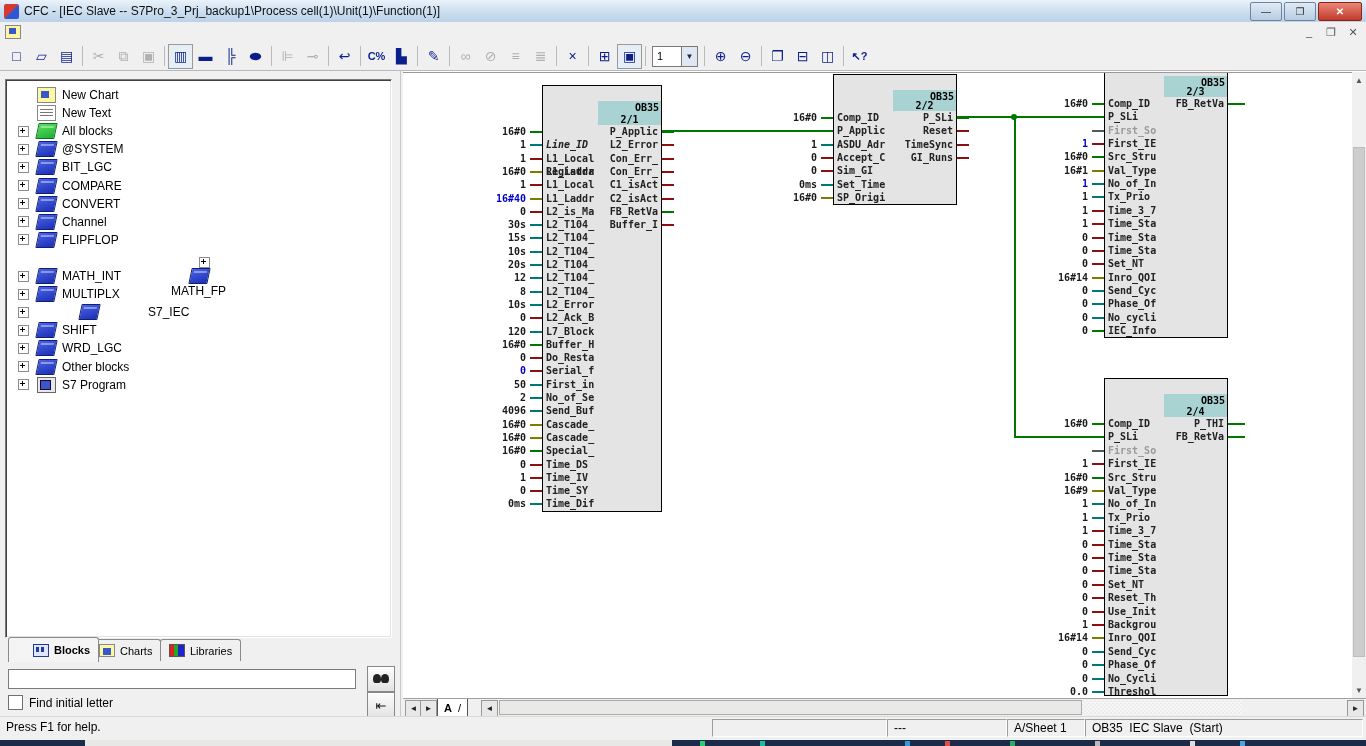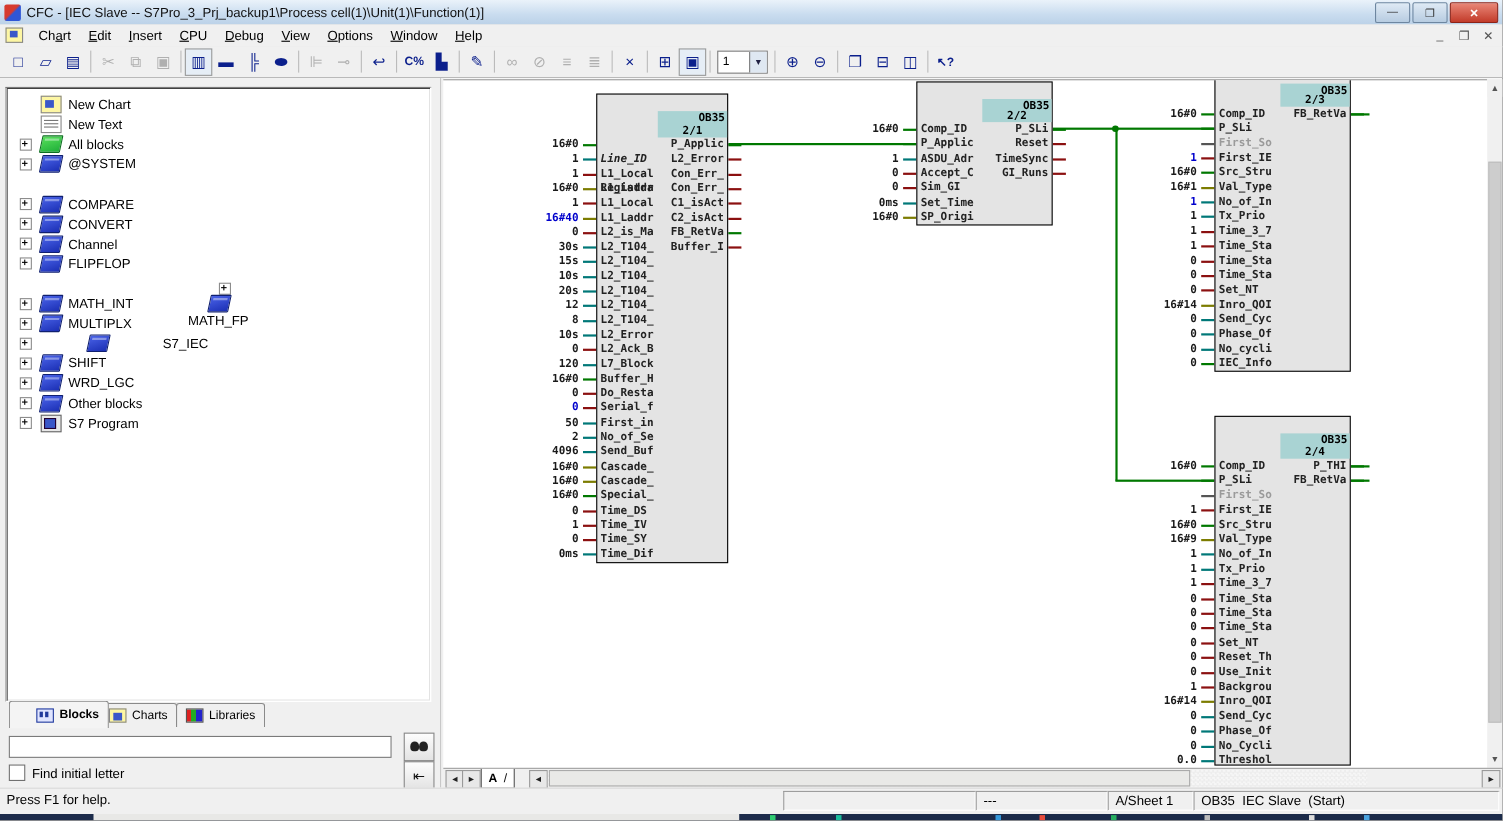--- a/index.html
+++ b/index.html
@@ -138,31 +138,20 @@
     <div id="title-text">CFC - [IEC Slave -- S7Pro_3_Prj_backup1\Process cell(1)\Unit(1)\Function(1)]</div>
     <div id="win-btns">
       <div class="wbtn">—</div>
       <div class="wbtn">❐</div>
       <div class="wbtn close">✕</div>
     </div>
   </div>
 
   <div id="menubar">
     <div id="menu-doc-icon"></div>
-    <div id="menu-items" style="display: flex;">
-        <div class="menu-item">Ch<u>a</u>rt</div>
-        <div class="menu-item"><u>E</u>dit</div>
-        <div class="menu-item"><u>I</u>nsert</div>
-        <div class="menu-item"><u>C</u>PU</div>
-        <div class="menu-item"><u>D</u>ebug</div>
-        <div class="menu-item"><u>V</u>iew</div>
-        <div class="menu-item"><u>O</u>ptions</div>
-        <div class="menu-item"><u>W</u>indow</div>
-        <div class="menu-item"><u>H</u>elp</div>
-      </div>
     <div id="mdi-btns">
       <div class="mdibtn">_</div>
       <div class="mdibtn">❐</div>
       <div class="mdibtn">✕</div>
     </div>
   </div>
 
   <div id="toolbar">
       <div class="tb-btn">
         <span>□</span>
@@ -284,20 +273,25 @@
         </div>
         <div class="tree-row" style="top: 42.2px;">
           <div class="expander"></div>
           <div class="tree-icon book green"></div>
           <span class="tree-label">All blocks</span>
         </div>
         <div class="tree-row" style="top: 60.3px;">
           <div class="expander"></div>
           <div class="tree-icon book"></div>
           <span class="tree-label">@SYSTEM</span>
+        </div>
+        <div class="tree-row" style="top: 78.4px;">
+          <div class="expander"></div>
+          <div class="tree-icon book"></div>
+          <span class="tree-label">BIT_LGC</span>
         </div>
         <div class="tree-row" style="top: 96.5px;">
           <div class="expander"></div>
           <div class="tree-icon book"></div>
           <span class="tree-label">COMPARE</span>
         </div>
         <div class="tree-row" style="top: 114.6px;">
           <div class="expander"></div>
           <div class="tree-icon book"></div>
           <span class="tree-label">CONVERT</span>

